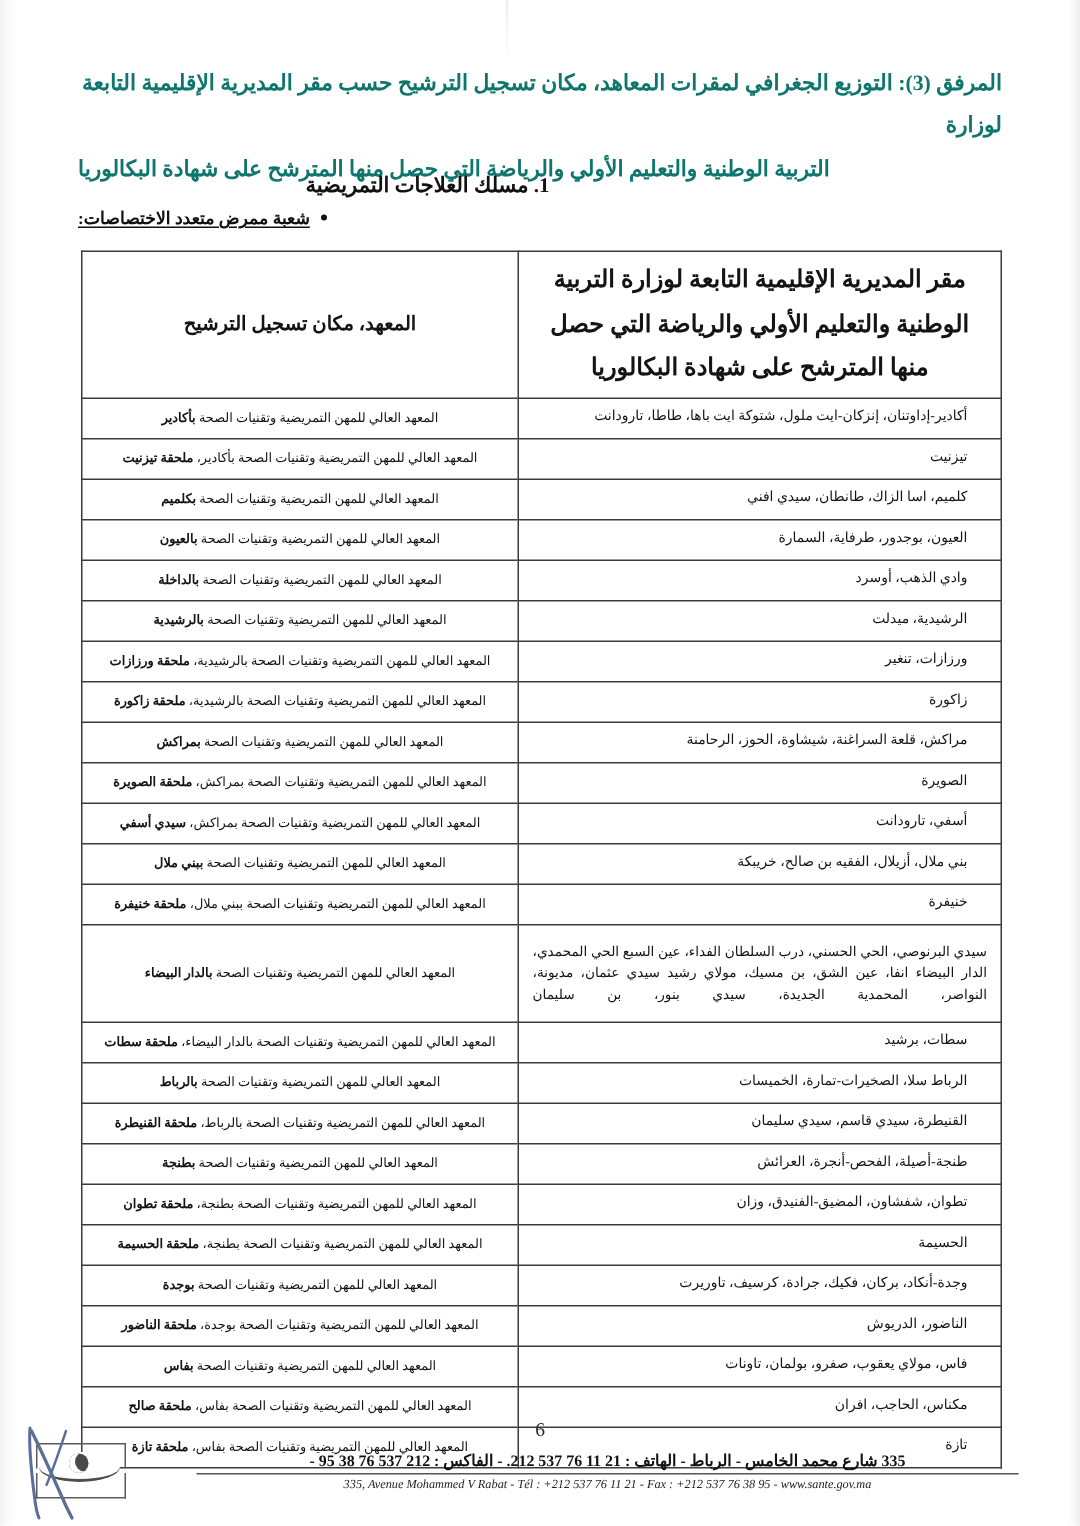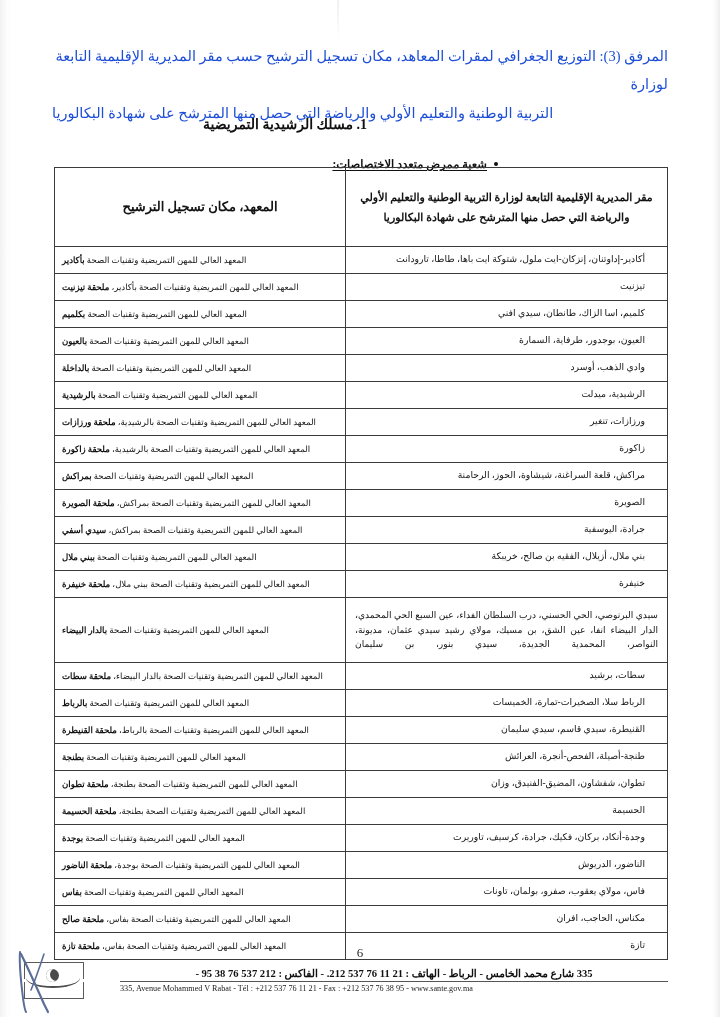--- a/index.html
+++ b/index.html
@@ -42,24 +42,24 @@
   }
 
   
   .doc-title {
     position: absolute;
     top: 42px;
     right: 52px;
     left: 52px;
     text-align: center;
     font-size: 14.5px;
-    font-weight: normal;
+    font-weight: bold;
     line-height: 1.95;
     letter-spacing: 0px;
-    color: #1d4ed8;
+    color: #0f766e;
   }
   .doc-title .line-1 { display: block; text-align: right; }
   .doc-title .line-2 { display: block; text-align: left; padding-right: 40px; }
 
   
   .section-list {
     position: absolute;
     top: 114px;
     right: 52px;
     left: 52px;
@@ -70,23 +70,23 @@
     font-weight: bold;
     text-align: center;
     padding-right: 150px;
     line-height: 1.5;
     color: #111;
   }
   .ordered-item .num { font-family: "Liberation Serif", serif; }
   .bullet-item {
     font-size: 11.5px;
     font-weight: bold;
-    text-align: right;
+    text-align: left;
     padding-right: 170px;
-    margin-top: 21px;
+    margin-top: 3px;
     line-height: 1.5;
     color: #111;
   }
   .bullet-item .bullet-dot {
     display: inline-block;
     width: 4px; height: 4px;
     border-radius: 50%;
     background: #111;
     vertical-align: middle;
     margin-left: 7px;
@@ -108,40 +108,40 @@
   .reg-table td {
     border: 1px solid #3b3b3b;
     padding: 0 7px;
     vertical-align: middle;
     color: #141414;
   }
   .reg-table col.col-region { width: 322px; }
   .reg-table col.col-institute { width: 291px; }
 
   .reg-table thead th {
-    font-size: 11px;
+    font-size: 16px;
     font-weight: bold;
     line-height: 1.85;
     height: 70px;
     text-align: center;
     padding: 4px 10px;
   }
   .reg-table thead th.hdr-institute { font-size: 13px; }
 
   .reg-table tbody td {
     height: 26px;
     font-size: 9.3px;
     line-height: 1.5;
   }
   .reg-table tbody td.region {
     text-align: right;
     padding-right: 22px;
   }
   .reg-table tbody td.institute {
-    text-align: left;
+    text-align: center;
     font-size: 8.6px;
   }
   .reg-table tbody tr.tall td { height: 56px; }
   .reg-table tbody tr.tall td.region {
     text-align: justify;
     text-align-last: justify;
     line-height: 1.62;
     padding: 4px 9px;
     font-size: 9.1px;
   }
@@ -153,43 +153,44 @@
     top: 945px;
     left: 0; right: 0;
     text-align: center;
     font-size: 13px;
     color: #2a2a2a;
     font-family: "Liberation Serif", serif;
   }
   .footer {
     position: absolute;
     top: 967px;
-    right: 52px;
+    right: 41px;
     width: 548px;
   }
   .footer-line-ar {
     font-size: 10.6px;
     font-weight: bold;
     text-align: center;
     color: #111;
     letter-spacing: 0.2px;
     white-space: nowrap;
     direction: rtl;
   }
   .footer-rule {
     border-top: 1px solid #555;
     margin: 2px 0 2px 0;
   }
   .footer-line-lat {
     font-size: 8.2px;
-    text-align: left;
+    text-align: center;
     color: #222;
     direction: ltr;
     white-space: nowrap;
     font-family: "Liberation Serif", serif;
+    font-style: italic;
   }
 
   
   .logo {
     position: absolute;
     top: 962px;
     left: 24px;
     width: 62px;
     height: 44px;
   }
@@ -238,21 +239,21 @@
 <div class="scan-fold"></div>
 
 <div class="doc-title">
   <span class="line-1">المرفق (3): التوزيع الجغرافي لمقرات المعاهد، مكان تسجيل الترشيح حسب مقر المديرية الإقليمية التابعة لوزارة</span>
   <span class="line-2">التربية الوطنية والتعليم الأولي والرياضة التي حصل منها المترشح على شهادة البكالوريا</span>
 </div>
 
 <div class="section-list">
   <div class="ordered-item">
     <span class="num">1.</span>
-    <span>مسلك الرشيدية التمريضية</span>
+    <span>مسلك العلاجات التمريضية</span>
   </div>
   <div class="bullet-item">
     <span class="bullet-dot"></span><span class="underlined">شعبة ممرض متعدد الاختصاصات:</span>
   </div>
 </div>
 
 <table class="reg-table">
   <colgroup>
     <col class="col-region">
     <col class="col-institute">
@@ -298,21 +299,21 @@
       </tr>
       <tr>
         <td class="region">مراكش، قلعة السراغنة، شيشاوة، الحوز، الرحامنة</td>
         <td class="institute">المعهد العالي للمهن التمريضية وتقنيات الصحة <b>بمراكش</b></td>
       </tr>
       <tr>
         <td class="region">الصويرة</td>
         <td class="institute">المعهد العالي للمهن التمريضية وتقنيات الصحة بمراكش، <b>ملحقة الصويرة</b></td>
       </tr>
       <tr>
-        <td class="region">جرادة، اليوسفية</td>
+        <td class="region">أسفي، تارودانت</td>
         <td class="institute">المعهد العالي للمهن التمريضية وتقنيات الصحة بمراكش، <b>سيدي أسفي</b></td>
       </tr>
       <tr>
         <td class="region">بني ملال، أزيلال، الفقيه بن صالح، خريبكة</td>
         <td class="institute">المعهد العالي للمهن التمريضية وتقنيات الصحة <b>ببني ملال</b></td>
       </tr>
       <tr>
         <td class="region">خنيفرة</td>
         <td class="institute">المعهد العالي للمهن التمريضية وتقنيات الصحة ببني ملال، <b>ملحقة خنيفرة</b></td>
       </tr>

